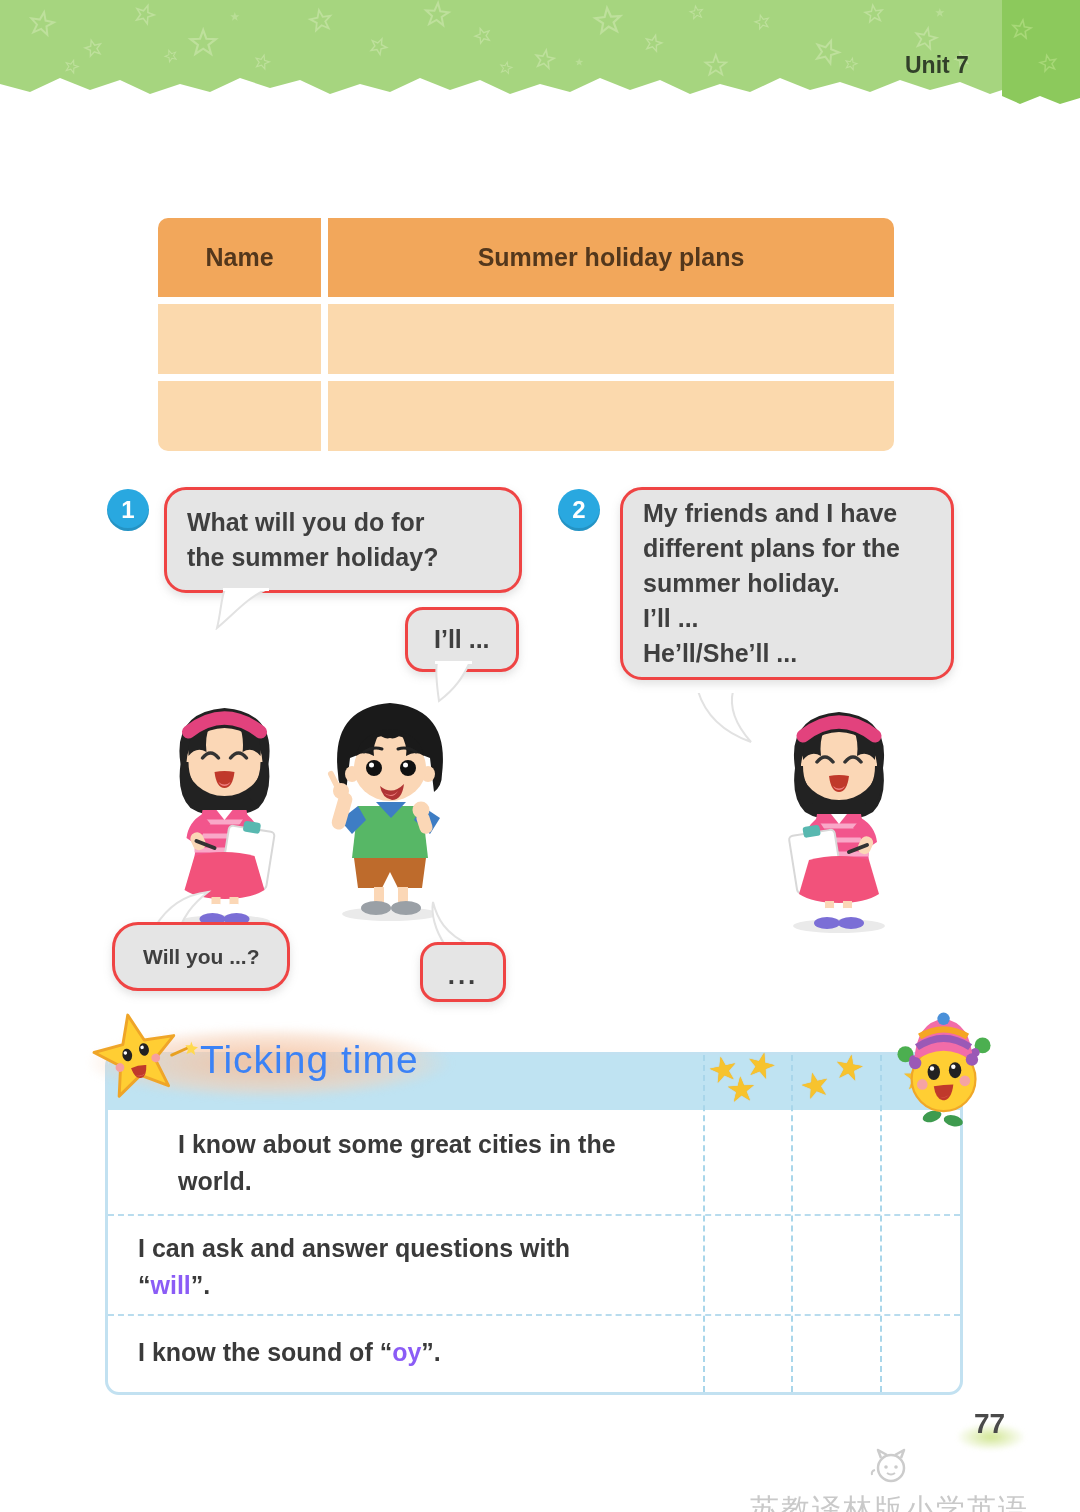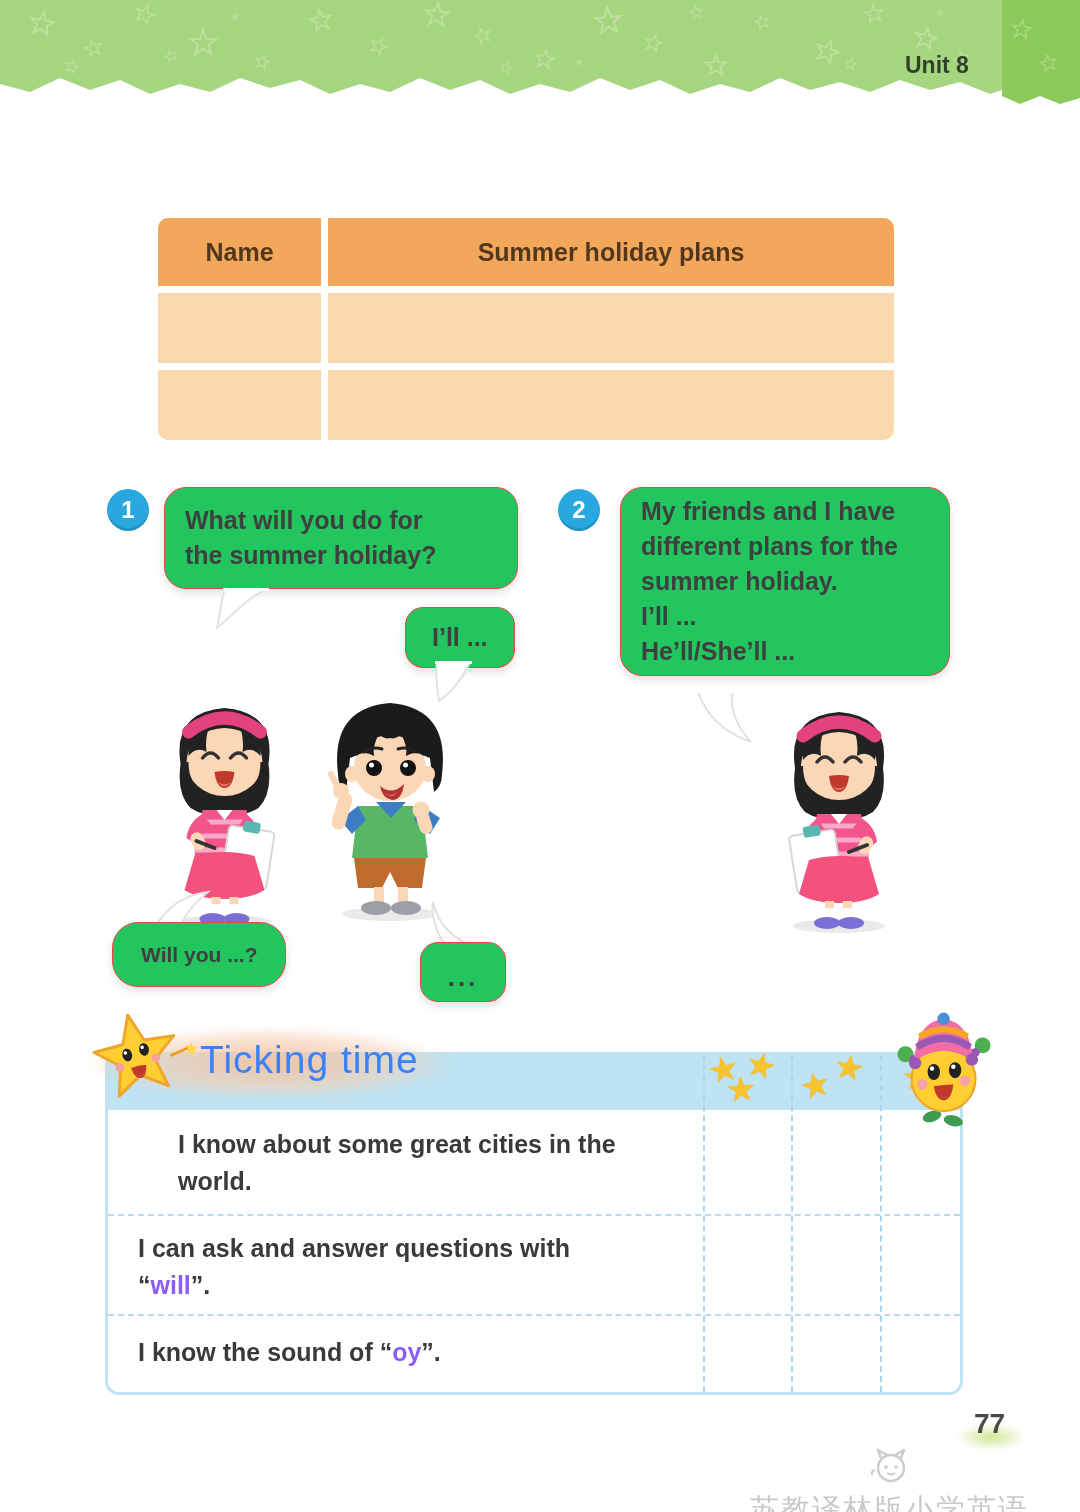--- a/index.html
+++ b/index.html
@@ -7,29 +7,29 @@
         font-family:"Liberation Sans","DejaVu Sans",sans-serif;color:#3f3f3f;}
   
   .band-svg{position:absolute;top:0;left:0;}
   .unit-label{position:absolute;top:52px;left:905px;font-size:23px;font-weight:600;color:#32402a;}
   
   .page-heading{position:absolute;top:150px;left:105px;font-size:32px;font-weight:bold;color:#2e77b5;letter-spacing:.5px;}
   
   .survey-table{position:absolute;top:218px;left:158px;width:736px;display:grid;
                 grid-template-columns:163px 1fr;gap:7px;}
   .survey-table .cell{display:flex;align-items:center;justify-content:center;}
-  .survey-table .head{background:#f2a75b;height:68px;font-size:25px;font-weight:700;color:#53371c;}
+  .survey-table .head{background:#f2a75b;height:79px;font-size:25px;font-weight:700;color:#53371c;}
   .survey-table .body{background:#fbd9ad;height:70px;}
   .survey-table .tl{border-top-left-radius:10px;} .survey-table .tr{border-top-right-radius:10px;}
   .survey-table .bl{border-bottom-left-radius:10px;} .survey-table .br{border-bottom-right-radius:10px;}
   
   .badge{position:absolute;width:42px;height:42px;border-radius:50%;background:#29a8e0;
          color:#fff;font-size:24px;font-weight:bold;display:flex;align-items:center;justify-content:center;
          box-shadow:inset 0 -3px 0 rgba(0,0,0,.12);}
-  .bubble{position:absolute;background:#22c55e;border:1px solid #ef4444;border-radius:22px;
+  .bubble{position:absolute;background:#e5e5e5;border:3px solid #ef4444;border-radius:22px;
           box-shadow:0 4px 8px rgba(140,140,140,.25);font-size:25px;line-height:35px;font-weight:600;
           color:#3f3f3f;white-space:pre-line;}
   .tail{position:absolute;}
   #bubble1{top:487px;left:164px;width:312px;padding:15px 20px;}
   #badge1{top:489px;left:107px;}
   #reply1{top:607px;left:405px;padding:12px 26px;border-radius:18px;}
   #badge2{top:489px;left:558px;}
   #bubble2{top:487px;left:620px;width:288px;padding:6px 20px;}
   #bubble-willyou{top:922px;left:112px;padding:14px 28px;font-size:21px;border-radius:26px;}
   #bubble-dots{top:942px;left:420px;width:86px;height:60px;border-radius:18px;
@@ -214,21 +214,21 @@
       <use href="#bstar" transform="translate(230,12) scale(.4)"></use>
       <use href="#bstar" transform="translate(575,58) scale(.35)"></use>
       <use href="#bstar" transform="translate(935,8) scale(.4)"></use>
     </g>
     <path d="M1002,0 H1080 V98 L1060,104 1040,96 1020,104 1002,96 Z" fill="#8cc95c"></path>
     <g stroke="#a8d878" fill="none" stroke-width="2">
       <use href="#bstar" transform="translate(1012,20) scale(.8) rotate(8 12 12)"></use>
       <use href="#bstar" transform="translate(1040,55) scale(.7) rotate(-12 12 12)"></use>
     </g>
   </svg>
-  <div class="unit-label">Unit 8</div>
+  <div class="unit-label">Unit 7</div>
 
 
   <div class="survey-table">
     <div class="cell head tl">Name</div>
     <div class="cell head tr">Summer holiday plans</div>
     <div class="cell body"></div>
     <div class="cell body"></div>
     <div class="cell body bl"></div>
     <div class="cell body br"></div>
   </div>

